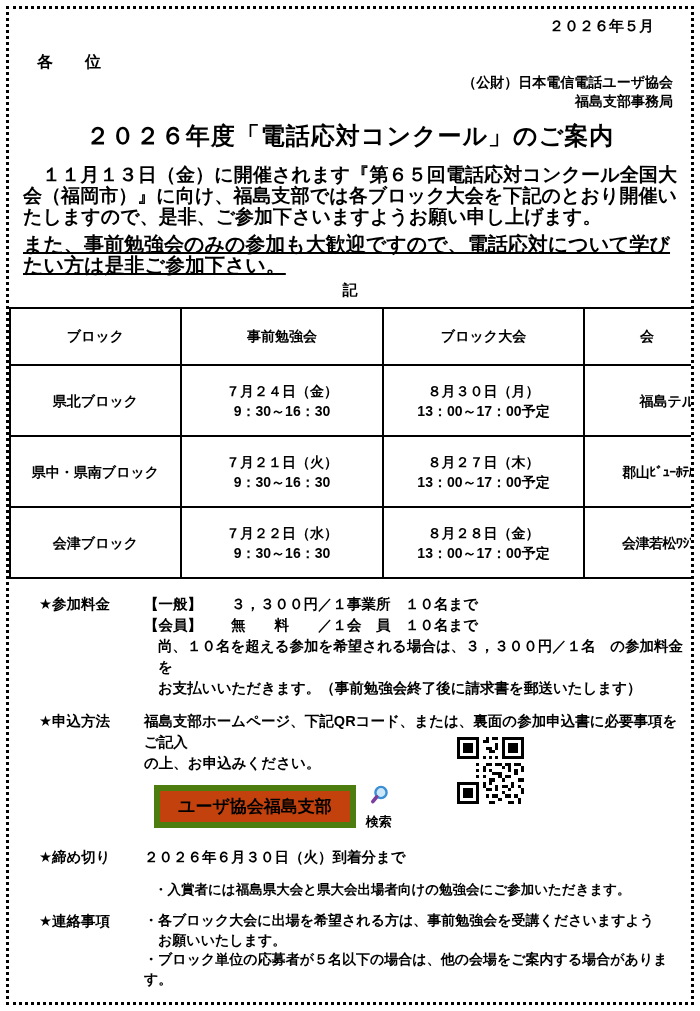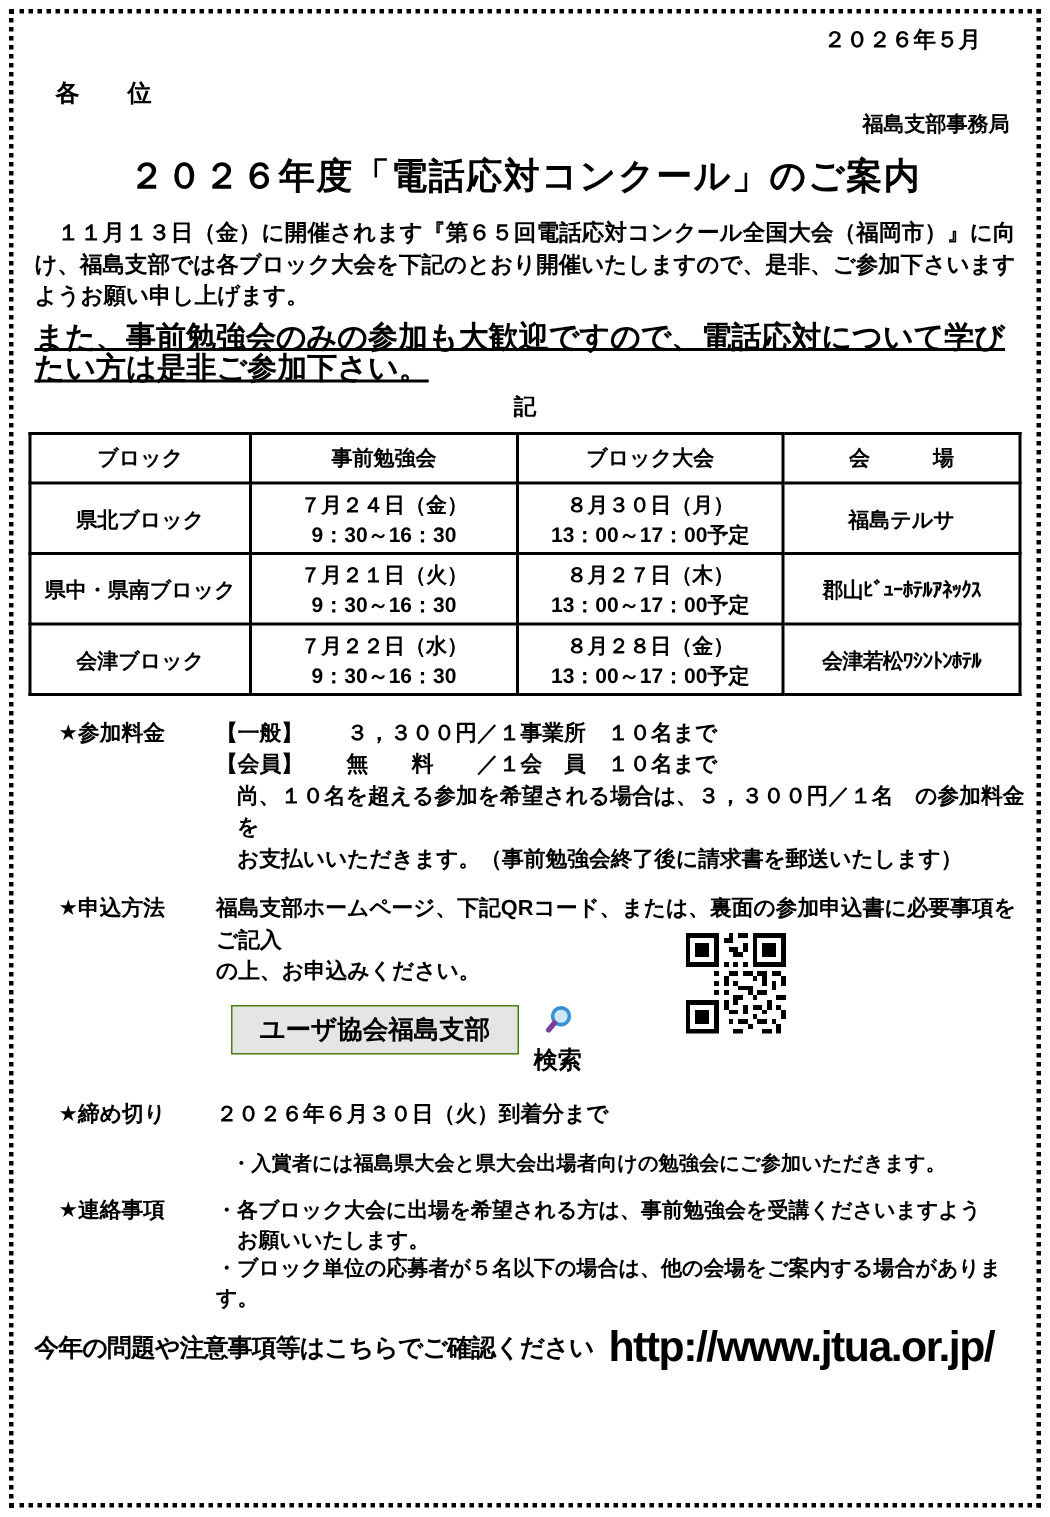--- a/index.html
+++ b/index.html
@@ -14,61 +14,61 @@
     position: absolute;
     left: 6px; top: 6px; right: 6px; bottom: 6px;
     border: 3px dotted #000;
     overflow: hidden;
     font-weight: bold;
   }
   .date-line { margin: 8px 37px 0 0; text-align: right; font-size: 15px; }
   .addressee { margin: 16px 0 0 28px; font-size: 16px; }
   .org-lines { margin: 0 18px 0 0; text-align: right; font-size: 14px; line-height: 19px; }
   .doc-title { margin-top: 9px; text-align: center; font-size: 24px; letter-spacing: 1px; }
-  .intro { margin: 12px 14px 0 14px; font-size: 15px; line-height: 21px; text-align: justify; }
+  .intro { margin: 12px 14px 0 14px; font-size: 19px; line-height: 21px; text-align: justify; }
   .intro-p2 { margin: 7px 14px 0 14px; font-size: 20px; line-height: 21px; text-decoration: underline; }
   .ki { margin-top: 5px; text-align: center; font-size: 15px; }
 
   table.schedule {
     margin: 7px auto 0 auto;
     border-collapse: collapse;
     width: 652px;
     table-layout: fixed;
   }
   table.schedule th, table.schedule td {
     border: 2px solid #000;
     text-align: center;
     vertical-align: middle;
     font-size: 14px;
-    padding: 0;
+    padding: 12px;
   }
   table.schedule th { height: 31px; font-weight: bold; }
   table.schedule td { height: 45px; line-height: 20px; }
   .col-block { width: 145px; }
   .col-study { width: 176px; }
   .col-contest { width: 175px; }
   .col-venue { width: 156px; }
   .venue-small { font-size: 13px; letter-spacing: -0.5px; }
 
   .section { display: flex; padding-left: 30px; align-items: flex-start; }
   .section-label { width: 105px; flex-shrink: 0; font-size: 14.5px; line-height: 21px; }
   .section-content { flex: 1; font-size: 14.5px; line-height: 21px; }
   .indent1 { padding-left: 14px; }
 
   .fee-section { margin-top: 15px; }
   .apply-section { margin-top: 12px; position: relative; min-height: 96px; }
   .search-row { margin-top: 11px; margin-left: 10px; display: flex; align-items: flex-start; }
   .search-box {
-    border: 1px solid #4d7c0f;
+    border: 6px solid #4d7c0f;
     padding: 5px 18px;
     font-size: 17px;
-    background: #e5e5e5;
+    background: #c2410c;
   }
   .search-icon-group { margin-left: 10px; display: flex; flex-direction: column; align-items: center; }
-  .search-caption { font-size: 16px; margin-top: -2px; }
+  .search-caption { font-size: 13px; margin-top: -2px; }
   .qr-wrap { position: absolute; left: 448px; top: 26px; }
 
   .deadline-section { margin-top: 15px; }
   .prize-section { margin-top: 14px; }
   .prize-notes { margin: 12px 0 0 145px; font-size: 13.5px; line-height: 19px; }
   .prize-note2 { padding-left: 8px; }
   .notes-section { margin-top: 12px; }
   .notes-section .section-content { font-size: 14px; line-height: 19.5px; }
 
   .check-line {
@@ -80,20 +80,21 @@
   .check-url { font-size: 28.5px; margin-left: 10px; letter-spacing: -1px; white-space: nowrap; }
 </style>
 </head>
 <body>
 
 <div class="page">
 
   <div class="date-line">２０２６年５月</div>
   <div class="addressee">各　　位</div>
   <div class="org-lines">
+    <div>（公財）日本電信電話ユーザ協会</div>
     <div>福島支部事務局</div>
   </div>
 
   <div class="doc-title">２０２６年度「電話応対コンクール」のご案内</div>
 
   <div class="intro">　１１月１３日（金）に開催されます『第６５回電話応対コンクール全国大会（福岡市）』に向け、福島支部では各ブロック大会を下記のとおり開催いたしますので、是非、ご参加下さいますようお願い申し上げます。</div>
   <div class="intro-p2">また、事前勉強会のみの参加も大歓迎ですので、電話応対について学びたい方は是非ご参加下さい。</div>
   <div class="ki">記</div>
 
   <table class="schedule">

